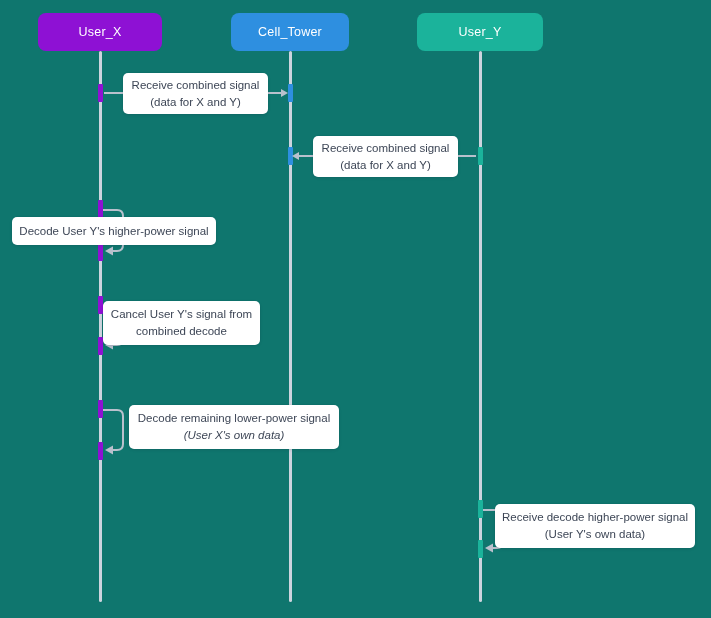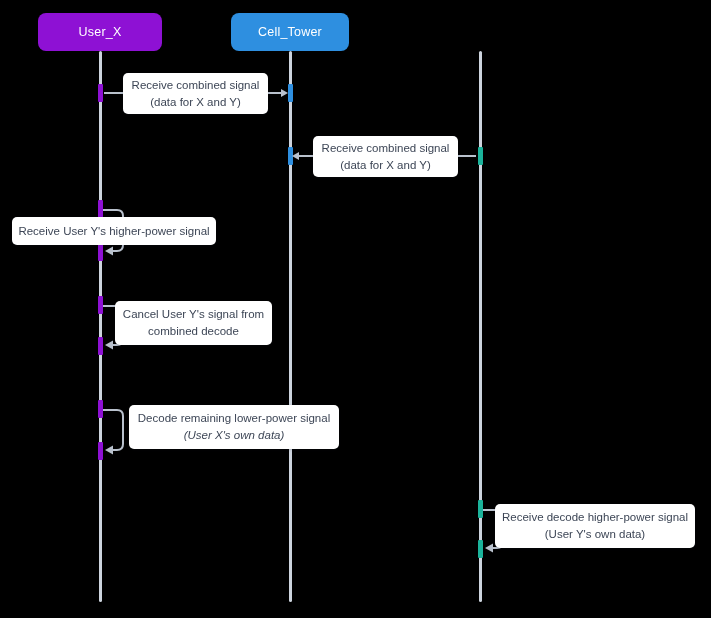--- a/index.html
+++ b/index.html
@@ -11,21 +11,21 @@
     height: 618px;
     background: #ffffff;
     font-family: "Liberation Sans", sans-serif;
     overflow: hidden;
   }
 
   #diagram-canvas {
     position: relative;
     width: 711px;
     height: 618px;
-    background: #000000;
+    background: #0f766e;
     overflow: hidden;
   }
 
   
   .lifeline {
     position: absolute;
     width: 3px;
     background: #cdd4de;
     border-radius: 2px;
   }
@@ -113,20 +113,23 @@
 <div id="diagram-canvas">
     <div class="lifeline" style="left: 99px; top: 51px; height: 551px; background: rgb(205, 212, 222);"></div>
     <div class="lifeline" style="left: 289px; top: 51px; height: 551px; background: rgb(205, 212, 222);"></div>
     <div class="lifeline" style="left: 479px; top: 51px; height: 551px; background: rgb(205, 212, 222);"></div>
     <div class="participant" style="left: 38px; top: 13px; width: 124px; background: rgb(142, 17, 212);">
       <span class="participant-label">User_X</span>
     </div>
     <div class="participant" style="left: 231px; top: 13px; width: 118px; background: rgb(46, 143, 224); text-align: center;">
       <span class="participant-label">Cell_Tower</span>
     </div>
+    <div class="participant" style="left: 417px; top: 13px; width: 126px; background: rgb(27, 179, 155);">
+      <span class="participant-label">User_Y</span>
+    </div>
     <div class="activation" style="left: 98px; top: 84px; height: 18px; background: rgb(142, 17, 212);"></div>
     <div class="activation" style="left: 288px; top: 84px; height: 18px; background: rgb(46, 143, 224);"></div>
     <div class="activation" style="left: 288px; top: 147px; height: 18px; background: rgb(46, 143, 224);"></div>
     <div class="activation" style="left: 478px; top: 147px; height: 18px; background: rgb(27, 179, 155);"></div>
     <div class="activation" style="left: 98px; top: 200px; height: 18px; background: rgb(142, 17, 212);"></div>
     <div class="activation" style="left: 98px; top: 243px; height: 18px; background: rgb(142, 17, 212);"></div>
     <div class="activation" style="left: 98px; top: 296px; height: 18px; background: rgb(142, 17, 212);"></div>
     <div class="activation" style="left: 98px; top: 337px; height: 18px; background: rgb(142, 17, 212);"></div>
     <div class="activation" style="left: 98px; top: 400px; height: 18px; background: rgb(142, 17, 212);"></div>
     <div class="activation" style="left: 98px; top: 442px; height: 18px; background: rgb(142, 17, 212);"></div>
@@ -144,29 +147,29 @@
       <div class="msg-line" style="color: rgb(61, 70, 86);">Receive combined signal</div>
       <div class="msg-line" style="color: rgb(61, 70, 86);">(data for X and Y)</div>
     </div>
     <div class="self-loop" style="left: 103px; top: 209px; width: 30px; height: 43px;">
       <svg width="30" height="43">
         <path d="M 0 1 L 14 1 Q 20 1 20 7 L 20 36 Q 20 42 14 42 L 9 42" fill="none" stroke="#b9c1cd" stroke-width="2"></path>
         <path d="M 2 42 L 10 37.5 L 10 46.5 Z" fill="#b9c1cd"></path>
       </svg>
     </div>
     <div class="msg-box" style="left: 12px; top: 217px; width: 204px; height: 28px;">
-      <div class="msg-line" style="color: rgb(61, 70, 86);">Receive User Y's higher-power signal</div>
+      <div class="msg-line" style="color: rgb(61, 70, 86);">Decode User Y's higher-power signal</div>
     </div>
     <div class="self-loop" style="left: 103px; top: 305px; width: 30px; height: 41px;">
       <svg width="30" height="41">
         <path d="M 0 1 L 14 1 Q 20 1 20 7 L 20 34 Q 20 40 14 40 L 9 40" fill="none" stroke="#b9c1cd" stroke-width="2"></path>
         <path d="M 2 40 L 10 35.5 L 10 44.5 Z" fill="#b9c1cd"></path>
       </svg>
     </div>
-    <div class="msg-box" style="left: 115px; top: 301px; width: 157px; height: 44px;">
+    <div class="msg-box" style="left: 103px; top: 301px; width: 157px; height: 44px;">
       <div class="msg-line" style="color: rgb(61, 70, 86);">Cancel User Y's signal from</div>
       <div class="msg-line" style="color: rgb(61, 70, 86);">combined decode</div>
     </div>
     <div class="self-loop" style="left: 103px; top: 409px; width: 30px; height: 42px;">
       <svg width="30" height="42">
         <path d="M 0 1 L 14 1 Q 20 1 20 7 L 20 35 Q 20 41 14 41 L 9 41" fill="none" stroke="#b9c1cd" stroke-width="2"></path>
         <path d="M 2 41 L 10 36.5 L 10 45.5 Z" fill="#b9c1cd"></path>
       </svg>
     </div>
     <div class="msg-box" style="left: 129px; top: 405px; width: 210px; height: 44px;">

